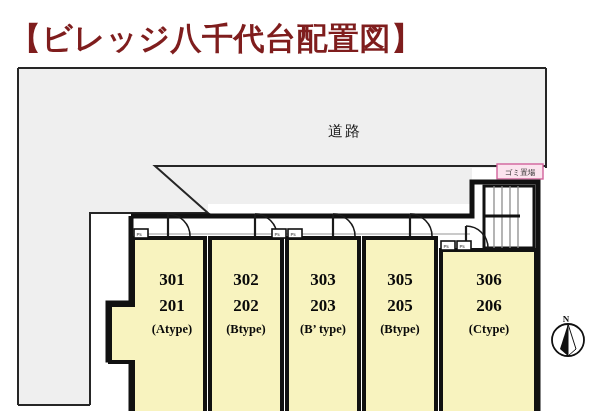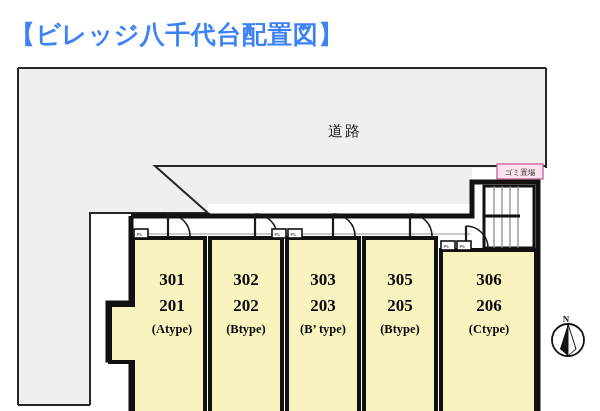--- a/index.html
+++ b/index.html
@@ -12,23 +12,23 @@
     height: 411px;
     position: relative;
     font-family: "Liberation Sans", "DejaVu Sans", sans-serif;
     overflow: hidden;
   }
 
   #page-title {
     position: absolute;
     left: 10px;
     top: 18px;
-    font-size: 25px;
+    font-size: 31px;
     font-weight: bold;
-    color: #3b82f6;
+    color: #7f1d1d;
     letter-spacing: 0.5px;
     white-space: nowrap;
     font-family: "DejaVu Sans", "Liberation Sans", sans-serif;
   }
 
   
   #siteplan {
     position: absolute;
     left: 0;
     top: 58px;

